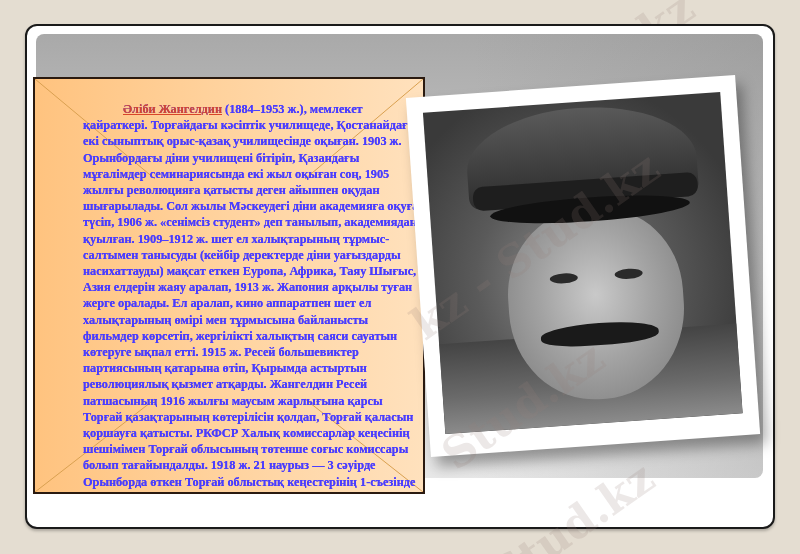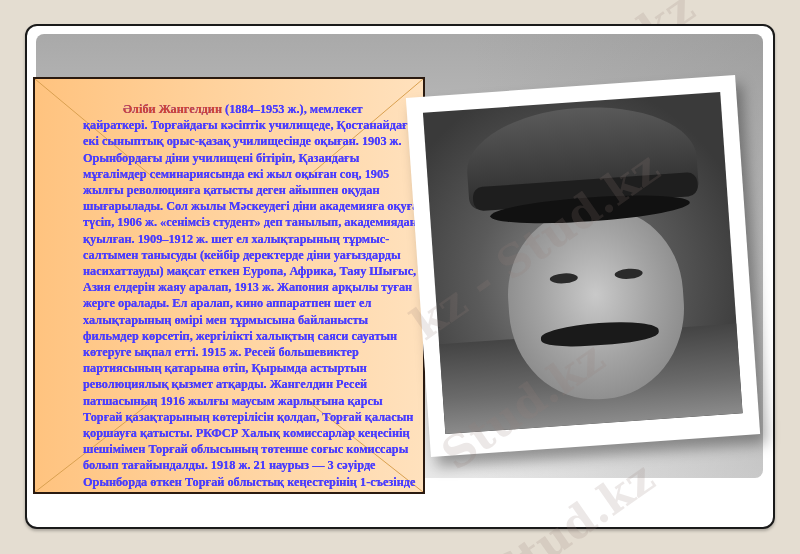--- a/index.html
+++ b/index.html
@@ -33,21 +33,21 @@
     overflow: hidden;
   }
   .text-box svg.diag { position: absolute; inset: 0; width: 100%; height: 100%; }
   .text-body {
     position: absolute; left: 48px; top: 22px; width: 340px;
     font-size: 12.3px; line-height: 16.2px; color: #4a3dff;
     font-weight: bold;
     text-shadow: 0 0 0.3px #4a3dff;
   }
   .text-body p { margin: 0; text-indent: 40px; }
-  .text-body .name { color: #d8452a; }
+  .text-body .name { color: #d8452a; text-decoration: underline; }
   .photo {
     position: absolute; left: 418px; top: 86px; width: 330px; height: 360px;
     transform: rotate(-4deg);
     transform-origin: center;
     background: #ffffff;
     box-shadow: 6px 10px 14px rgba(0,0,0,0.35);
   }
   .photo-inner {
     position: absolute; left: 16px; top: 16px; right: 16px; bottom: 22px;
     background: radial-gradient(ellipse at 45% 55%, #8a8a8a 0%, #5a5a5a 40%, #3a3a3a 80%);

